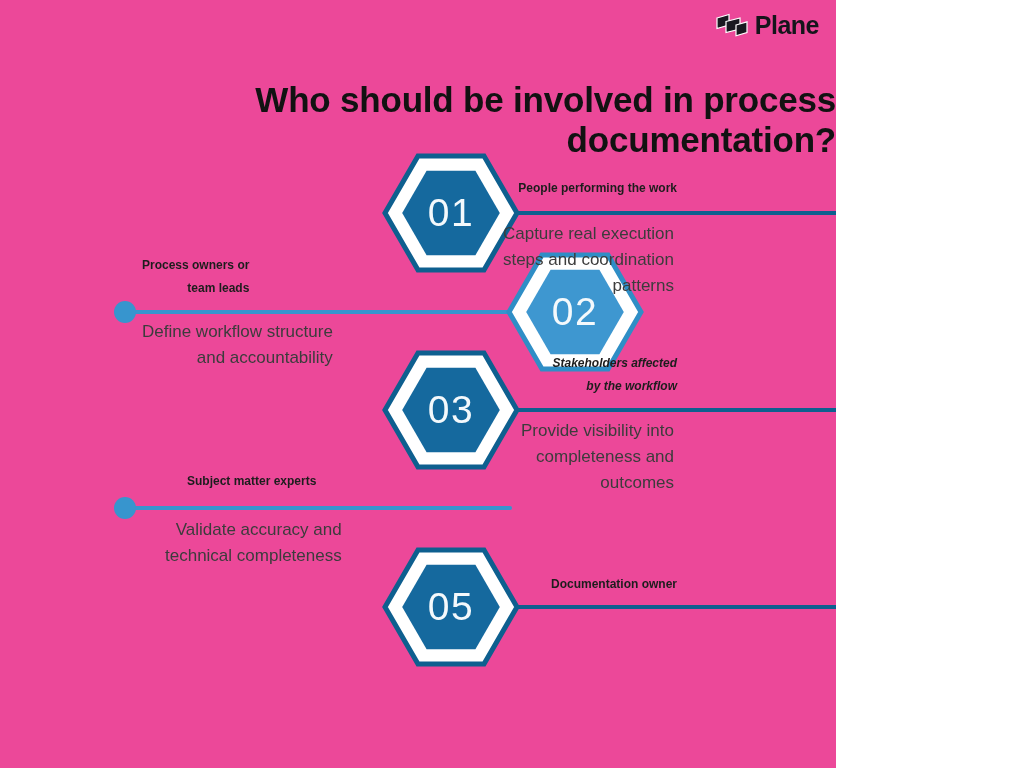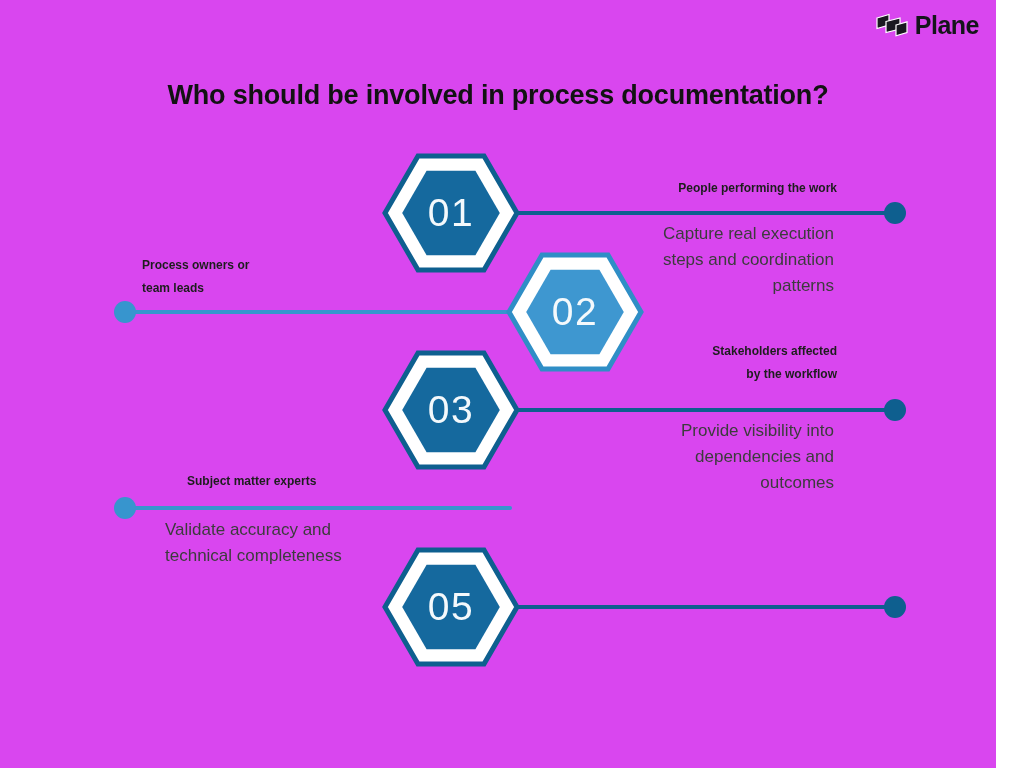--- a/index.html
+++ b/index.html
@@ -1,22 +1,22 @@
 <!DOCTYPE html>
 <html><head>
 <meta charset="utf-8">
 <style>
   * { margin: 0; padding: 0; box-sizing: border-box; }
   html, body { background: #ffffff; }
   body { font-family: "Liberation Sans", sans-serif; }
   .canvas {
     position: relative;
-    width: 996px;
+    width: 836px;
     height: 768px;
-    background: #d946ef;
+    background: #ec4899;
     overflow: hidden;
   }
 
   
   .logo {
     position: absolute;
     top: 11px;
     right: 17px;
     display: flex;
     align-items: center;
@@ -28,22 +28,22 @@
     letter-spacing: -0.5px;
     color: #15151b;
   }
 
   
   .title {
     position: absolute;
     top: 80px;
     left: 0;
     width: 100%;
-    text-align: center;
-    font-size: 27px;
+    text-align: right;
+    font-size: 35px;
     font-weight: bold;
     letter-spacing: -0.2px;
     color: #121212;
   }
 
   
   .line {
     position: absolute;
     height: 4px;
     border-radius: 2px;
@@ -92,21 +92,21 @@
     white-space: pre-line;
   }
   .desc {
     position: absolute;
     font-size: 17px;
     line-height: 26px;
     color: #3c3c3c;
     white-space: pre-line;
   }
   .align-right { text-align: right; }
-  .align-left  { text-align: left; }
+  .align-left  { text-align: right; }
 </style>
 </head>
 <body>
 
 <div class="canvas">
 
   <div class="logo">
     <svg width="34" height="28" viewBox="0 0 34 28">
       <polygon points="2,6 14,2.5 14,13 2,16.5" fill="#191920" stroke="#ffffff" stroke-width="1.2"></polygon>
       <polygon points="11,9.5 25,6 25,17 11,20.5" fill="#191920" stroke="#ffffff" stroke-width="1.2"></polygon>
@@ -165,25 +165,28 @@
     <span class="num">05</span>
   </div>
 
   <div class="heading align-right" style="right:159px; top:177px;">People performing the work</div>
   <div class="desc align-right" style="right:162px; top:221px;">Capture real execution
 steps and coordination
 patterns</div>
 
   <div class="heading align-left" style="left:142px; top:254px;">Process owners or
 team leads</div>
+  <div class="desc align-left" style="left:142px; top:319px;">Define workflow structure
+and accountability</div>
 
-  <div class="heading align-right" style="right:159px; top:340px;">Stakeholders affected
+  <div class="heading align-right" style="right:159px; top:352px;font-style:italic;">Stakeholders affected
 by the workflow</div>
   <div class="desc align-right" style="right:162px; top:418px;">Provide visibility into
-dependencies and
+completeness and
 outcomes</div>
 
   <div class="heading align-left" style="left:142px; top:470px;margin-left:45px;">Subject matter experts</div>
   <div class="desc align-left" style="left:142px; top:517px;margin-left:23px;">Validate accuracy and
 technical completeness</div>
 
+  <div class="heading align-right" style="right:159px; top:573px;">Documentation owner</div>
 
 </div>
 
 </body></html>

